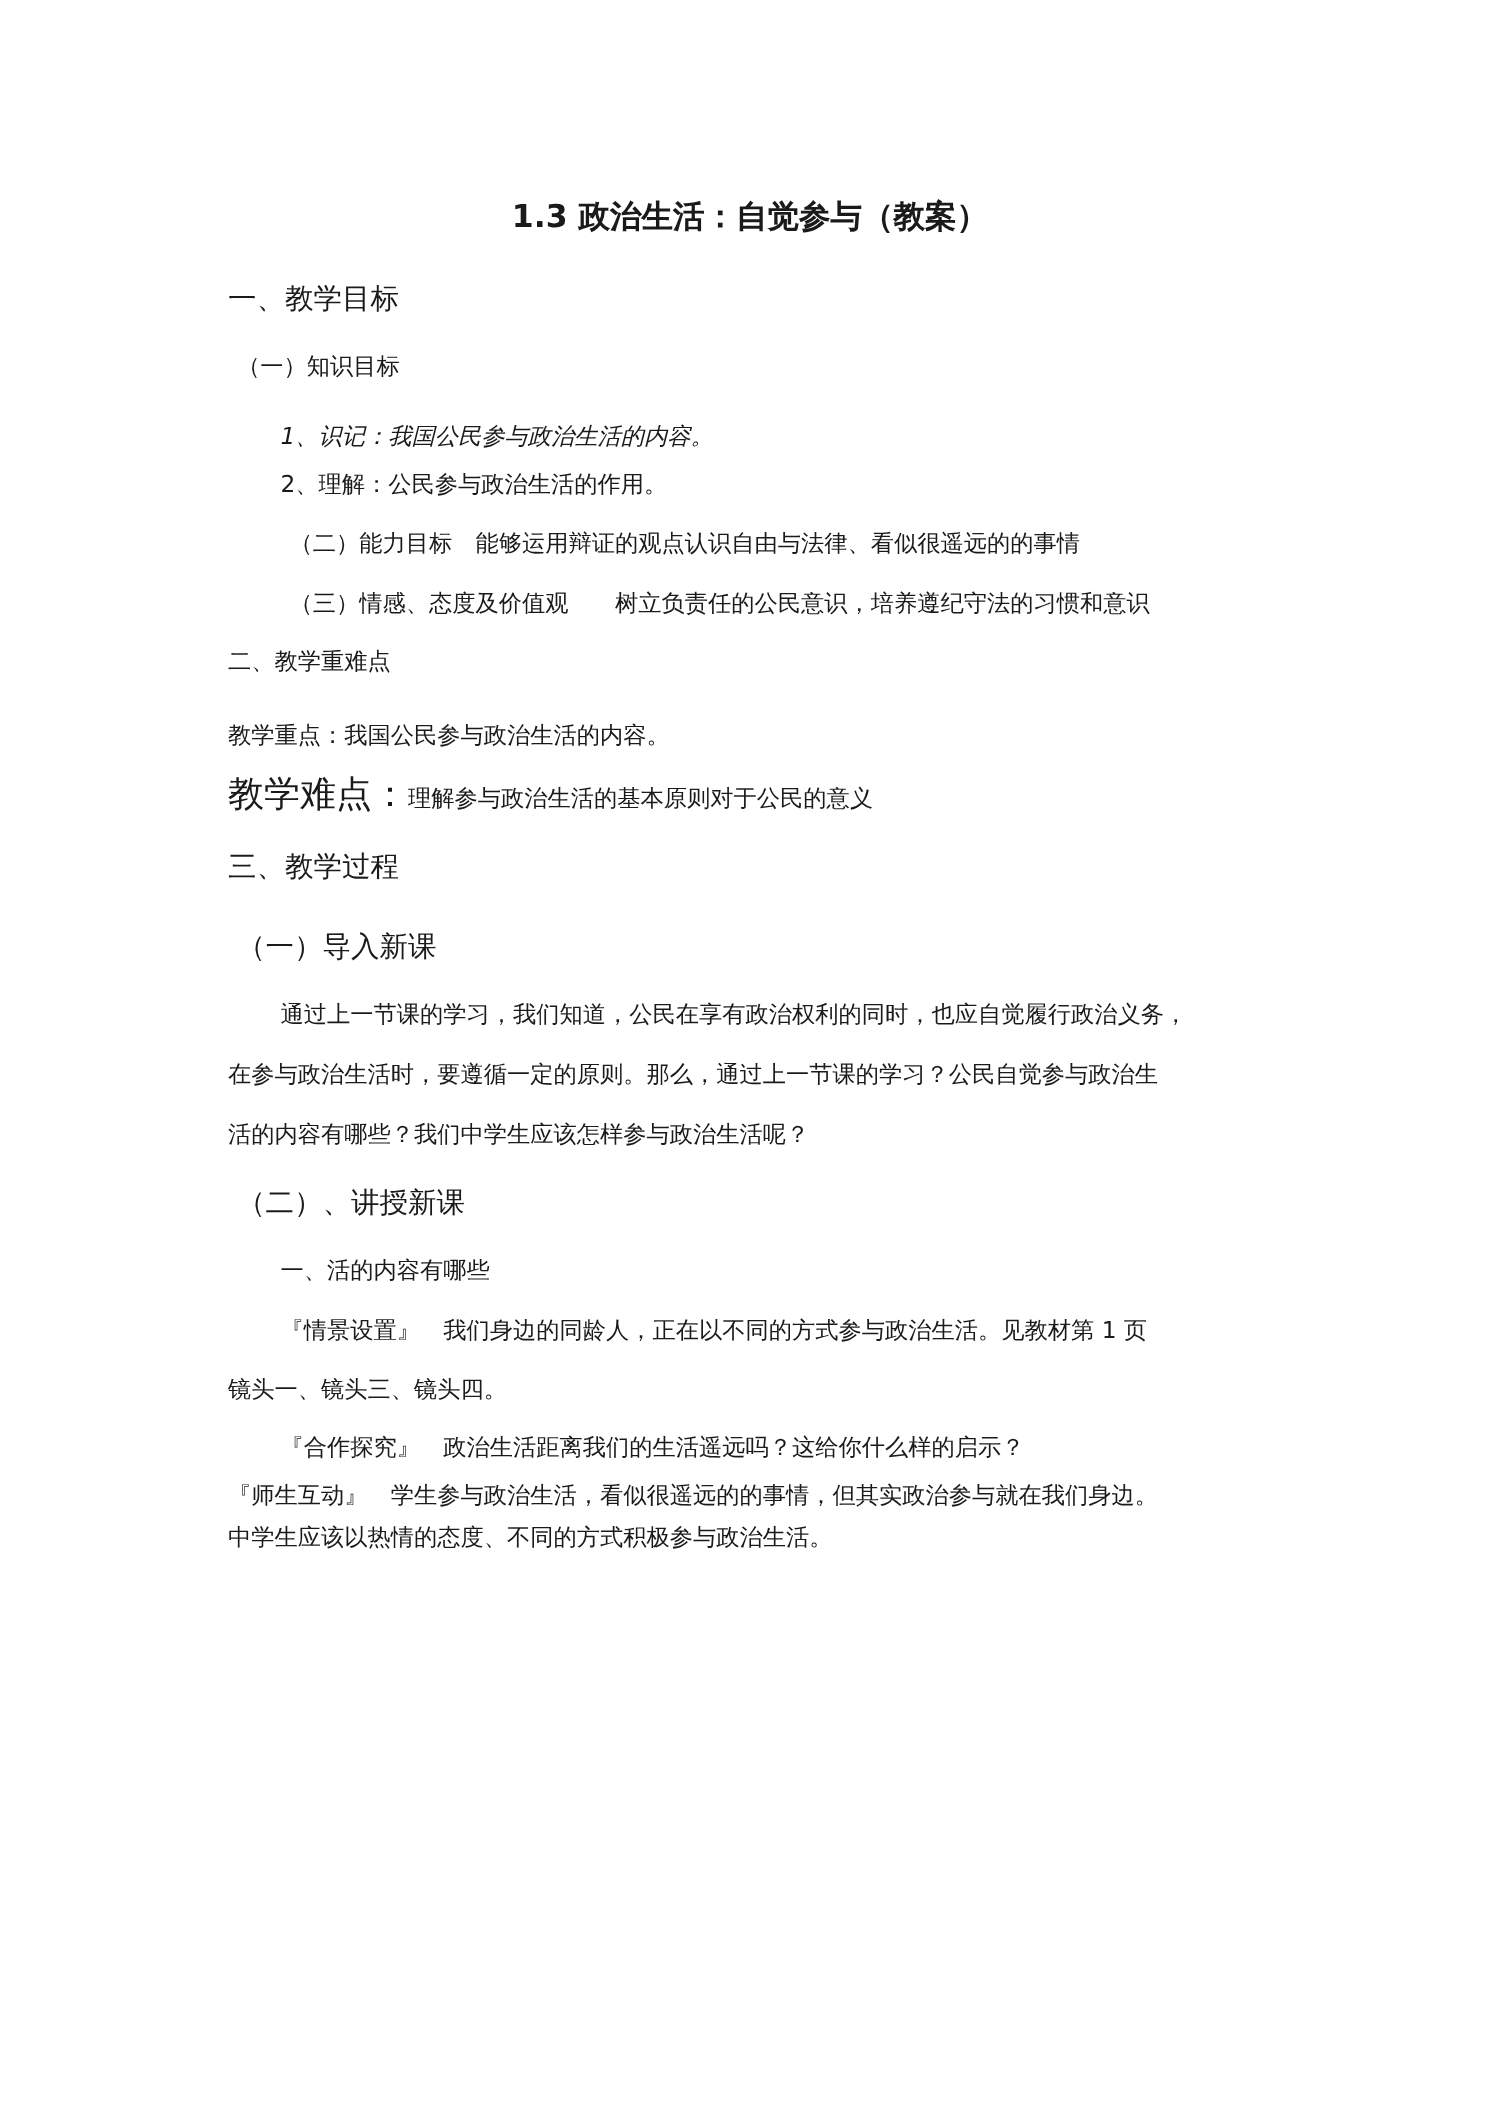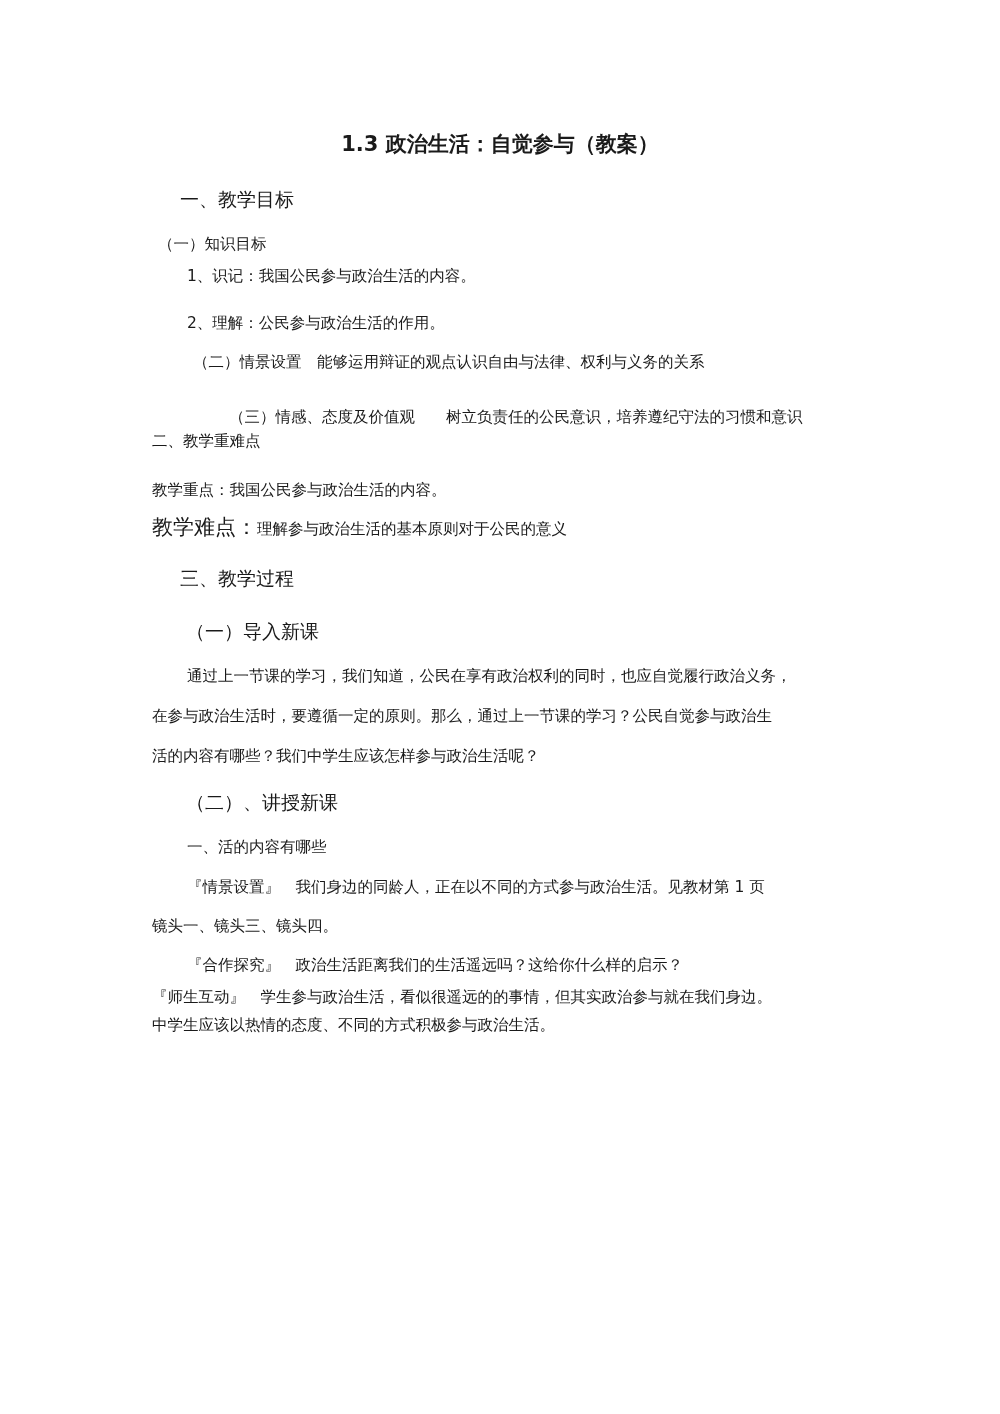--- a/index.html
+++ b/index.html
@@ -4,36 +4,36 @@
   <style>
     html, body { margin: 0; padding: 0; background: #ffffff; }
     body {
       width: 1000px; height: 1414px; position: relative; overflow: hidden;
       font-family: "DejaVu Sans", "Liberation Sans", sans-serif;
       color: #1a1a1a;
     }
     .page { position: absolute; left: 0; top: 0; width: 792px; height: 1414px; }
     .line { position: absolute; white-space: nowrap; line-height: 1; }
     .title { left: 0; width: 1000px; text-align: center; top: 134px; font-size: 21px; font-weight: bold; }
-    .h1 { font-size: 19px; margin-left: 28px; }
+    .h1 { font-size: 19px; }
     .body { font-size: 15.5px; }
-    .big { font-size: 21px; }
+    .big { font-size: 24px; }
   </style>
 </head>
 <body>
 
 <div class="page">
   <div class="line title">1.3 政治生活：自觉参与（教案）</div>
 
   <div class="line h1" style="left:152px; top:190px;">一、教学目标</div>
   <div class="line body" style="left:158px; top:237px;">（一）知识目标</div>
-  <div class="line body" style="left:187px; top:269px;">1、识记：我国公民参与政治生活的内容。</div>
+  <div class="line body" style="left:187px; top:284px;font-style:italic;">1、识记：我国公民参与政治生活的内容。</div>
   <div class="line body" style="left:187px; top:316px;">2、理解：公民参与政治生活的作用。</div>
-  <div class="line body" style="left:193px; top:355px;">（二）情景设置　能够运用辩证的观点认识自由与法律、权利与义务的关系</div>
-  <div class="line body" style="left:193px; top:410px;margin-left:36px;">（三）情感、态度及价值观　　树立负责任的公民意识，培养遵纪守法的习惯和意识</div>
+  <div class="line body" style="left:193px; top:355px;">（二）能力目标　能够运用辩证的观点认识自由与法律、看似很遥远的的事情</div>
+  <div class="line body" style="left:193px; top:395px;">（三）情感、态度及价值观　　树立负责任的公民意识，培养遵纪守法的习惯和意识</div>
 
   <div class="line body" style="left:152px; top:434px;text-align:center;">二、教学重难点</div>
   <div class="line body" style="left:152px; top:473px;margin-top:10px;">教学重点：我国公民参与政治生活的内容。</div>
   <div class="line" style="left:152px; top:517px;">
     <span class="big">教学难点：</span><span class="body">理解参与政治生活的基本原则对于公民的意义</span>
   </div>
 
   <div class="line h1" style="left:152px; top:569px;">三、教学过程</div>
   <div class="line h1" style="left:158px; top:622px;">（一）导入新课</div>
   <div class="line body" style="left:187px; top:669px;">通过上一节课的学习，我们知道，公民在享有政治权利的同时，也应自觉履行政治义务，</div>

